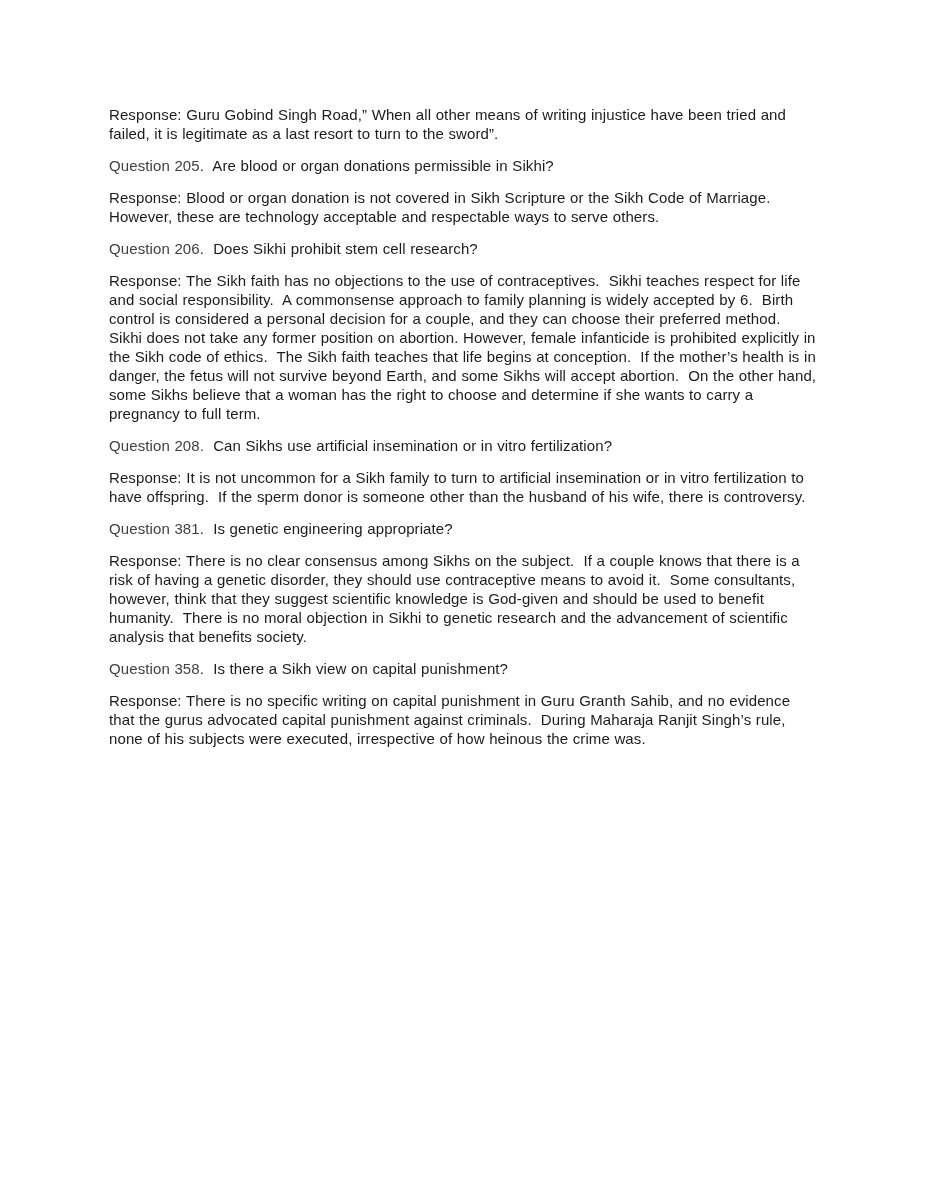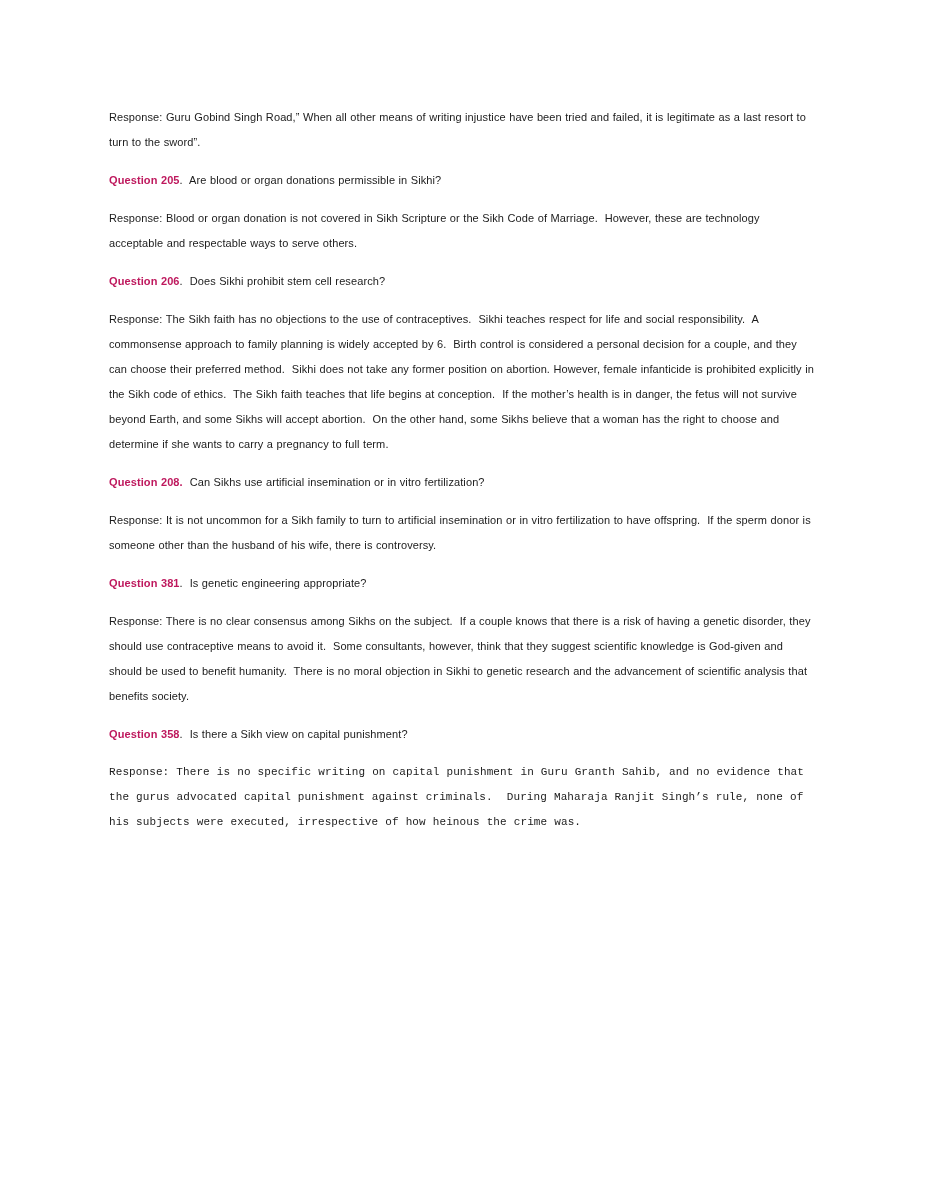--- a/index.html
+++ b/index.html
@@ -16,31 +16,31 @@
   .page {
     box-sizing: border-box;
     width: 927px;
     height: 1200px;
     background: #ffffff;
     padding: 105px 110px 0 109px;
     color: #1b1b1b;
   }
   .doc p {
     margin: 0 0 13px 0;
-    font-size: 11px;
-    line-height: 25px;
+    font-size: 15px;
+    line-height: 19px;
     white-space: pre-wrap;
     color: #1b1b1b;
     letter-spacing: 0.1px;
     word-spacing: 0.3px;
   }
-  .doc p:last-child { margin-bottom: 0; font-family: Liberation Mono, monospace; }
+  .doc p:last-child { margin-bottom: 0; }
   .q-label {
-    font-weight: bold;
-    color: #be185d;
+    font-weight: normal;
+    color: #404040;
   }
 </style>
 </head>
 <body>
 
 <div class="page">
   <div class="doc">
 
     <p><span>Response: Guru Gobind Singh Road,” When all other means of writing injustice have been tried and failed, it is legitimate as a last resort to turn to the sword”.</span></p>
 

